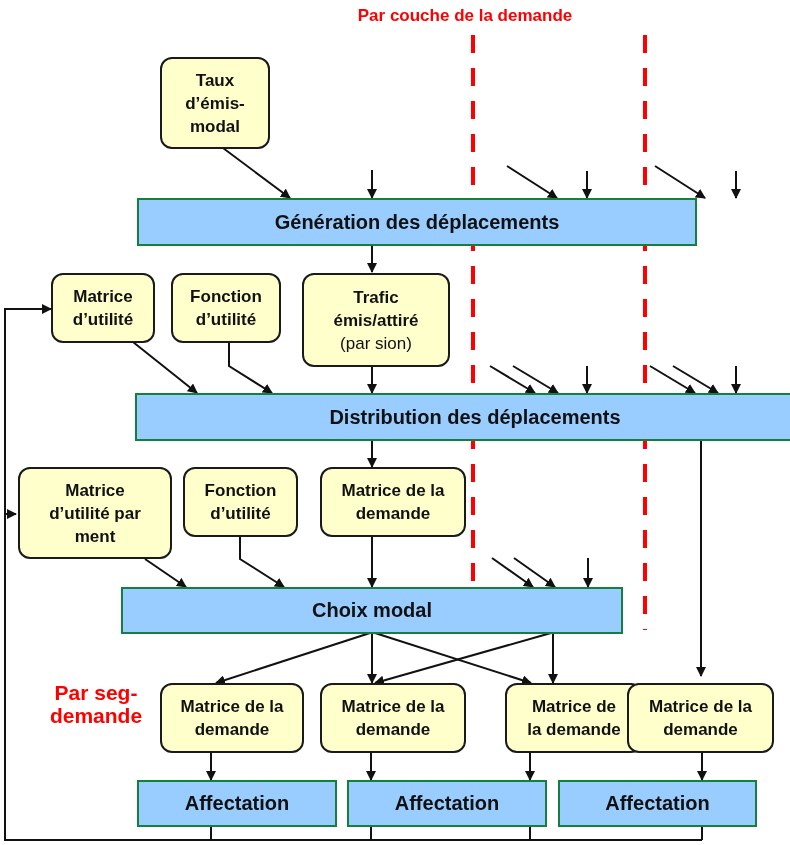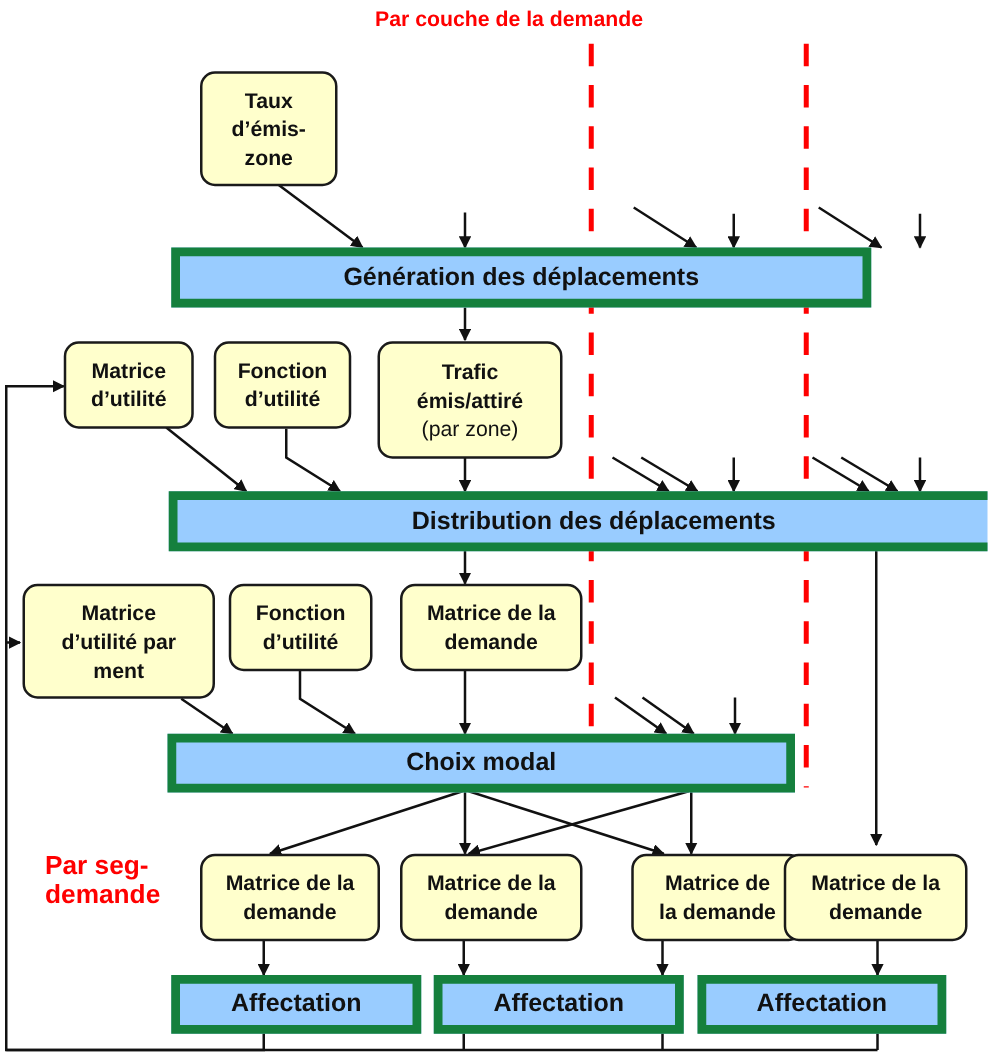--- a/index.html
+++ b/index.html
@@ -7,23 +7,23 @@
          font-family: "Liberation Sans", sans-serif; }
   #diagram { position: absolute; left: 0; top: 0; width: 790px; height: 845px; }
   svg.lines { position: absolute; left: 0; top: 0; width: 790px; height: 845px; }
   .node { position: absolute; box-sizing: border-box; background: #ffffcc;
           border: 2px solid #1a1a1a; border-radius: 12px;
           display: flex; flex-direction: column; align-items: center; justify-content: center;
           text-align: center; color: #111; font-size: 17px; line-height: 23px; }
   .node .b { font-weight: bold; }
   .node .n { font-weight: normal; }
   .step { position: absolute; box-sizing: border-box; background: #99ccff;
-          border: 7px solid #15803d; display: flex; align-items: center; justify-content: center;
+          border: 2px solid #15803d; display: flex; align-items: center; justify-content: center;
           font-weight: bold; color: #111; font-size: 20px; }
-  .label-red { position: absolute; color: #ff0000; font-weight: bold; text-align: left; }
+  .label-red { position: absolute; color: #ff0000; font-weight: bold; text-align: center; }
 </style>
 </head>
 <body>
 
 <div id="diagram">
 
   <svg class="lines" viewBox="0 0 790 845">
     <defs>
       <marker id="ah" markerWidth="10" markerHeight="10" refX="9" refY="5" orient="auto" markerUnits="userSpaceOnUse">
         <path d="M0,0 L10,5 L0,10 z" fill="#111"></path>
@@ -86,56 +86,56 @@
 
   <div class="label-red" style="left:300px; top:6px; width:330px; font-size:17px;">Par couche de la demande</div>
   <div class="label-red" style="left:36px; top:681px; width:120px; font-size:21px; line-height:23px;">
     <div>Par seg-</div>
     <div>demande</div>
   </div>
 
   <div class="node" style="left:160px; top:57px; width:110px; height:92px;">
     <div class="b">Taux</div>
     <div class="b">d’émis-</div>
-    <div class="b">zone</div>
+    <div class="b">modal</div>
   </div>
 
   <div class="step" style="left:137px; top:198px; width:560px; height:48px;">Génération des déplacements</div>
 
   <div class="node" style="left:51px; top:273px; width:104px; height:70px;">
     <div class="b">Matrice</div>
     <div class="b">d’utilité</div>
   </div>
   <div class="node" style="left:171px; top:273px; width:110px; height:70px;">
     <div class="b">Fonction</div>
     <div class="b">d’utilité</div>
   </div>
   <div class="node" style="left:302px; top:273px; width:148px; height:94px;">
     <div class="b">Trafic</div>
     <div class="b">émis/attiré</div>
-    <div class="n">(par zone)</div>
+    <div class="n">(par sion)</div>
   </div>
 
   <div class="step" style="left:135px; top:393px; width:680px; height:48px;">Distribution des déplacements</div>
 
   <div class="node" style="left:18px; top:467px; width:154px; height:92px;">
     <div class="b">Matrice</div>
     <div class="b">d’utilité par</div>
     <div class="b">ment</div>
   </div>
   <div class="node" style="left:183px; top:467px; width:115px; height:70px;">
     <div class="b">Fonction</div>
     <div class="b">d’utilité</div>
   </div>
   <div class="node" style="left:320px; top:467px; width:146px; height:70px;">
     <div class="b">Matrice de la</div>
     <div class="b">demande</div>
   </div>
 
-  <div class="step" style="left:134px; top:587px; width:502px; height:47px;">Choix modal</div>
+  <div class="step" style="left:121px; top:587px; width:502px; height:47px;">Choix modal</div>
 
   <div class="node" style="left:160px; top:683px; width:144px; height:70px;">
     <div class="b">Matrice de la</div>
     <div class="b">demande</div>
   </div>
   <div class="node" style="left:320px; top:683px; width:146px; height:70px;">
     <div class="b">Matrice de la</div>
     <div class="b">demande</div>
   </div>
   <div class="node" style="left:505px; top:683px; width:138px; height:70px;">

